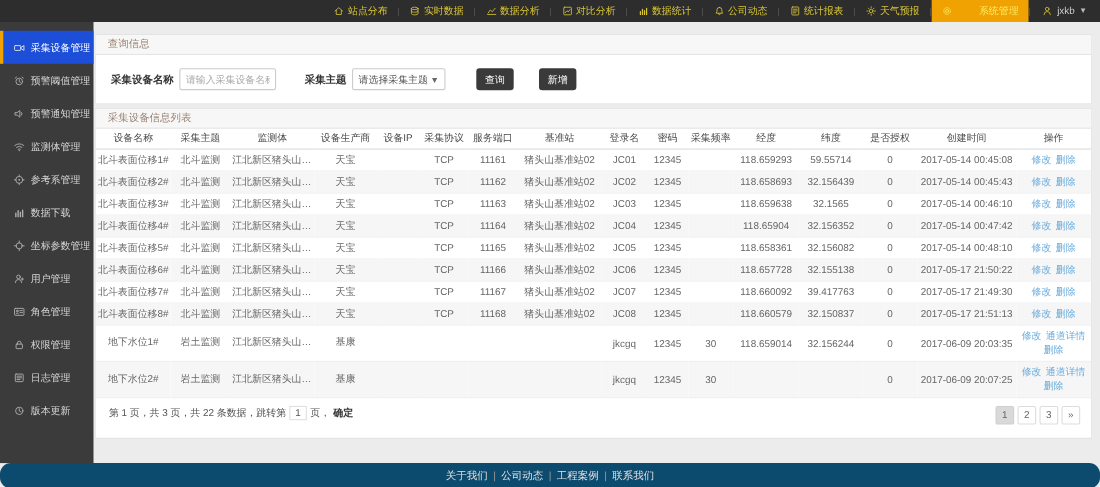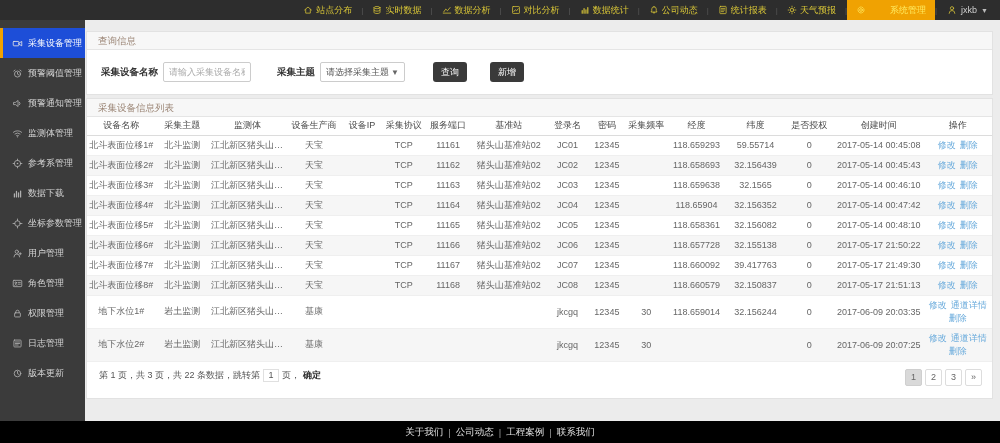--- a/index.html
+++ b/index.html
@@ -65,22 +65,22 @@
   .jump-input { width:16px; height:13px; border:1px solid #e0e0e0; text-align:center;
     font-size:9px; color:#555; }
   .confirm-link { font-weight:bold; color:#333; cursor:pointer; }
   .pagi-btns { display:flex; gap:3px; }
   .pagi-btn { min-width:17px; height:17px; line-height:15px; text-align:center;
     border:1px solid #ddd; background:#fff; color:#666; font-size:9px; cursor:pointer;
     padding:0 4px; border-radius:2px; }
   .pagi-btn.active { background:#d9d9d9; border-color:#cfcfcf; }
 
   
-  .footer { height:23px; background:#000000; color:#e3e3e3; font-size:9.5px;
-    display:flex; align-items:center; justify-content:center; gap:5px; }
+  .footer { height:23px; background:#0c4a6e; color:#e3e3e3; font-size:9.5px;
+    display:flex; align-items:center; justify-content:center; gap:5px;border-radius:10px; }
   .footer a { color:#e3e3e3; text-decoration:none; cursor:pointer; }
   .footer .sep { color:#9a9a9a; }
 </style>
 </head>
 <body>
 
 <header class="topnav">
   <nav class="nav-group" id="nav-items">
       <div class="nav-item">
         <span style="display: inline-flex;">

